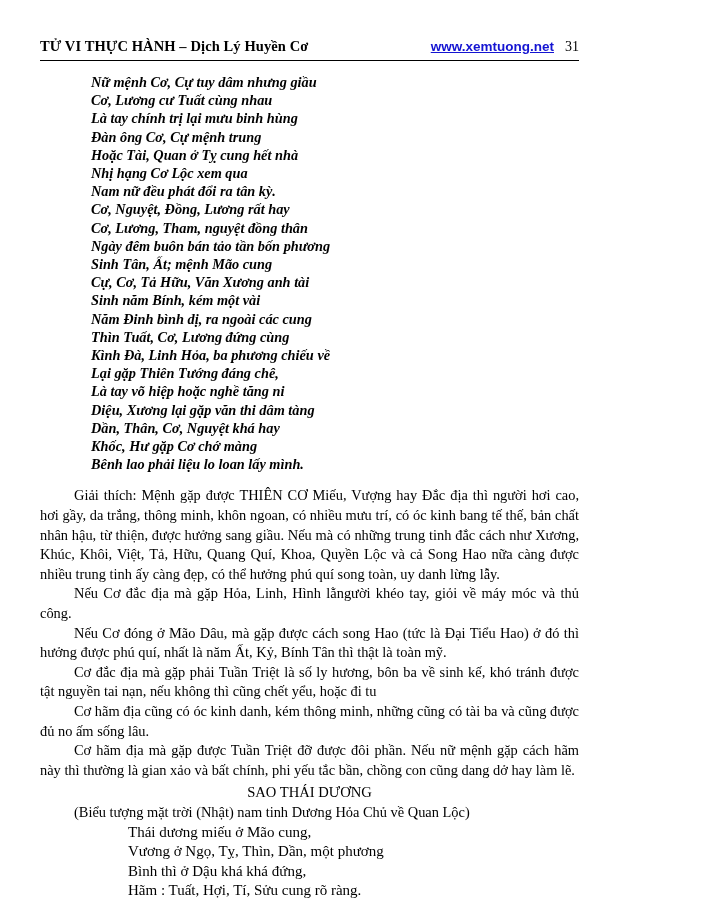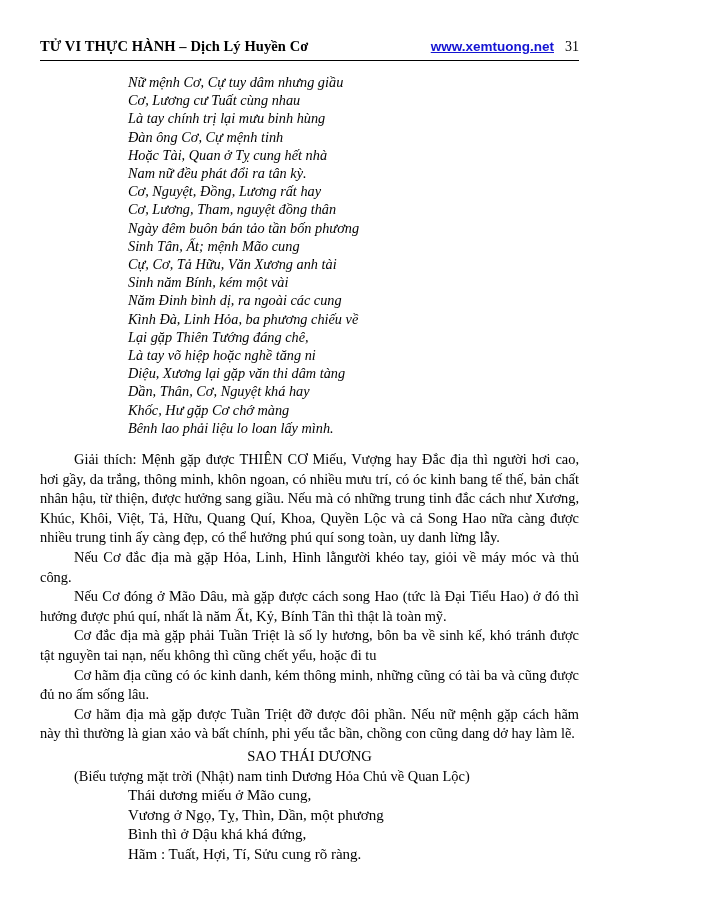--- a/index.html
+++ b/index.html
@@ -46,24 +46,25 @@
   }
   .page-number {
     font-size: 14px;
   }
   .rule {
     border: none;
     border-top: 1px solid #000000;
     margin: 2px 0 12px 0;
   }
   .verse {
-    margin-left: 88px;
+    margin-left: 51px;
     font-style: italic;
     font-size: 14.3px;
     line-height: 18.2px;
+    font-weight: bold;
   }
   .verse div {
     white-space: nowrap;
   }
   .para {
     font-size: 14.4px;
     line-height: 19.6px;
     text-align: justify;
     text-indent: 34px;
     margin: 0;
@@ -103,30 +104,32 @@
       <span class="page-number">31</span>
     </div>
   </div>
 
   <hr class="rule">
 
   <div class="verse">
     <div>Nữ mệnh Cơ, Cự tuy dâm nhưng giầu</div>
     <div>Cơ, Lương cư Tuất cùng nhau</div>
     <div>Là tay chính trị lại mưu binh hùng</div>
-    <div>Đàn ông Cơ, Cự mệnh tinh</div>
+    <div>Đàn ông Cơ, Cự mệnh trung</div>
     <div>Hoặc Tài, Quan ở Tỵ cung hết nhà</div>
+    <div>Nhị hạng Cơ Lộc xem qua</div>
     <div>Nam nữ đều phát đổi ra tân kỳ.</div>
     <div>Cơ, Nguyệt, Đồng, Lương rất hay</div>
     <div>Cơ, Lương, Tham, nguyệt đồng thân</div>
     <div>Ngày đêm buôn bán tảo tần bốn phương</div>
     <div>Sinh Tân, Ất; mệnh Mão cung</div>
     <div>Cự, Cơ, Tả Hữu, Văn Xương anh tài</div>
     <div>Sinh năm Bính, kém một vài</div>
     <div>Năm Đinh bình dị, ra ngoài các cung</div>
+    <div>Thìn Tuất, Cơ, Lương đứng cùng</div>
     <div>Kình Đà, Linh Hỏa, ba phương chiếu về</div>
     <div>Lại gặp Thiên Tướng đáng chê,</div>
     <div>Là tay võ hiệp hoặc nghề tăng ni</div>
     <div>Diệu, Xương lại gặp văn thi dâm tàng</div>
     <div>Dần, Thân, Cơ, Nguyệt khá hay</div>
     <div>Khốc, Hư gặp Cơ chớ màng</div>
     <div>Bênh lao phải liệu lo loan lấy mình.</div>
   </div>
 
   <div class="body-block">

